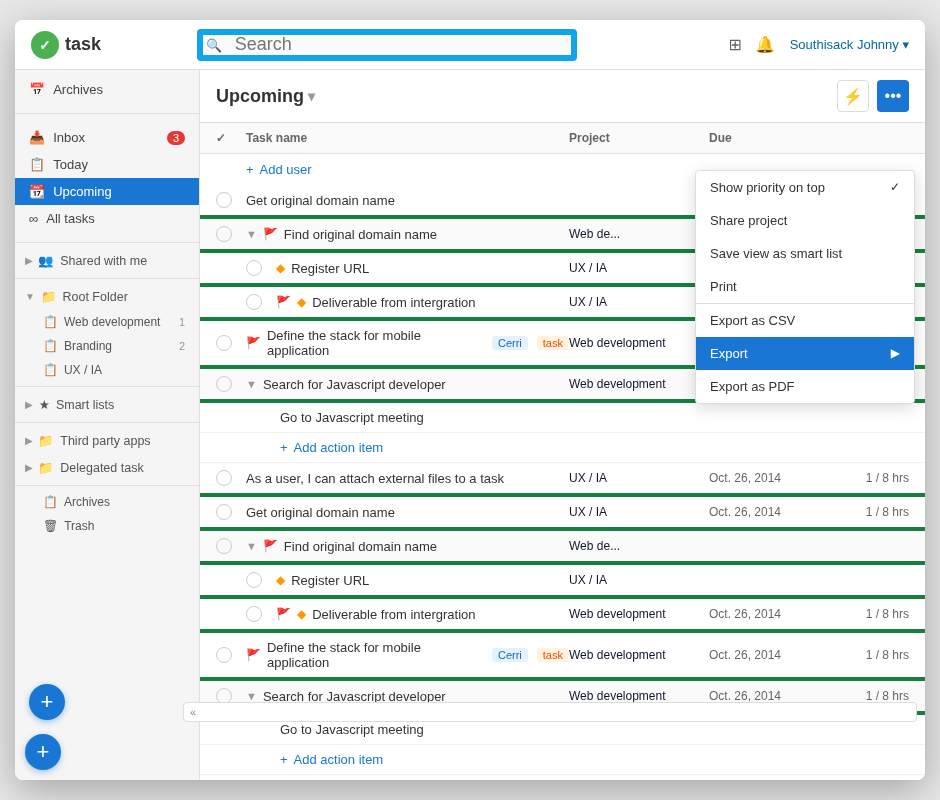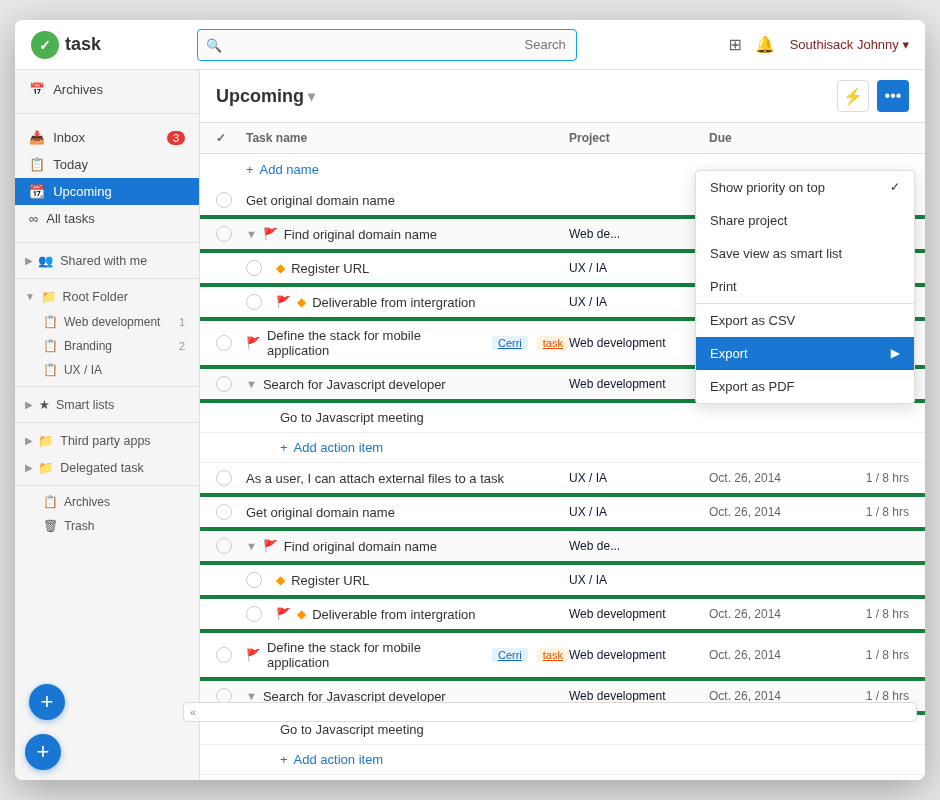--- a/index.html
+++ b/index.html
@@ -59,27 +59,26 @@
     }
     .search-bar {
       flex: 1;
       max-width: 380px;
       margin: 0 auto;
       position: relative;
     }
     .search-bar input {
       width: 100%;
       height: 32px;
-      border: 1px solid #0ea5e9;
+      border: 6px solid #0ea5e9;
       border-radius: 4px;
       padding: 0 10px 0 32px;
-      font-size: 13px;
+      font-size: 18px;
       outline: none;
       background: #fafafa;
-      text-align: right;
     }
     .search-bar-icon {
       position: absolute;
       left: 10px;
       top: 50%;
       transform: translateY(-50%);
       color: #999;
       font-size: 13px;
     }
     .top-bar-right {
@@ -88,21 +87,21 @@
       gap: 14px;
       margin-left: auto;
     }
     .grid-icon, .notif-icon {
       color: #666;
       font-size: 16px;
       cursor: pointer;
     }
     .user-label {
       font-size: 13px;
-      color: #7f1d1d;
+      color: #0369a1;
       cursor: pointer;
     }
 
     
     .main-layout {
       display: flex;
       flex: 1;
       overflow: hidden;
     }
 
@@ -302,21 +301,20 @@
       font-size: 12px;
     }
     .task-tag {
       display: inline-block;
       background: #e3f2fd;
       color: #1565c0;
       border-radius: 3px;
       padding: 1px 6px;
       font-size: 11px;
       margin-left: 3px;
-      text-decoration: underline;
     }
     .task-tag.orange {
       background: #fff3e0;
       color: #e65100;
     }
     .td-project {
       font-size: 12px;
       color: #0f172a;
     }
     .td-due {
@@ -552,21 +550,21 @@
         <div class="table-header">
           <div class="th">✓</div>
           <div class="th">Task name</div>
           <div class="th">Project</div>
           <div class="th">Due</div>
           <div class="th"></div>
         </div>
 
         <div class="add-task-row">
           <span>+</span>
-          <span>Add name</span>
+          <span>Add user</span>
         </div>
 
         <div class="task-row">
           <div>
               <div class="task-check"></div>
             </div>
           <div class="task-name-cell">
             <span>Get original domain name</span>
           </div>
           <div class="td-project"></div>

